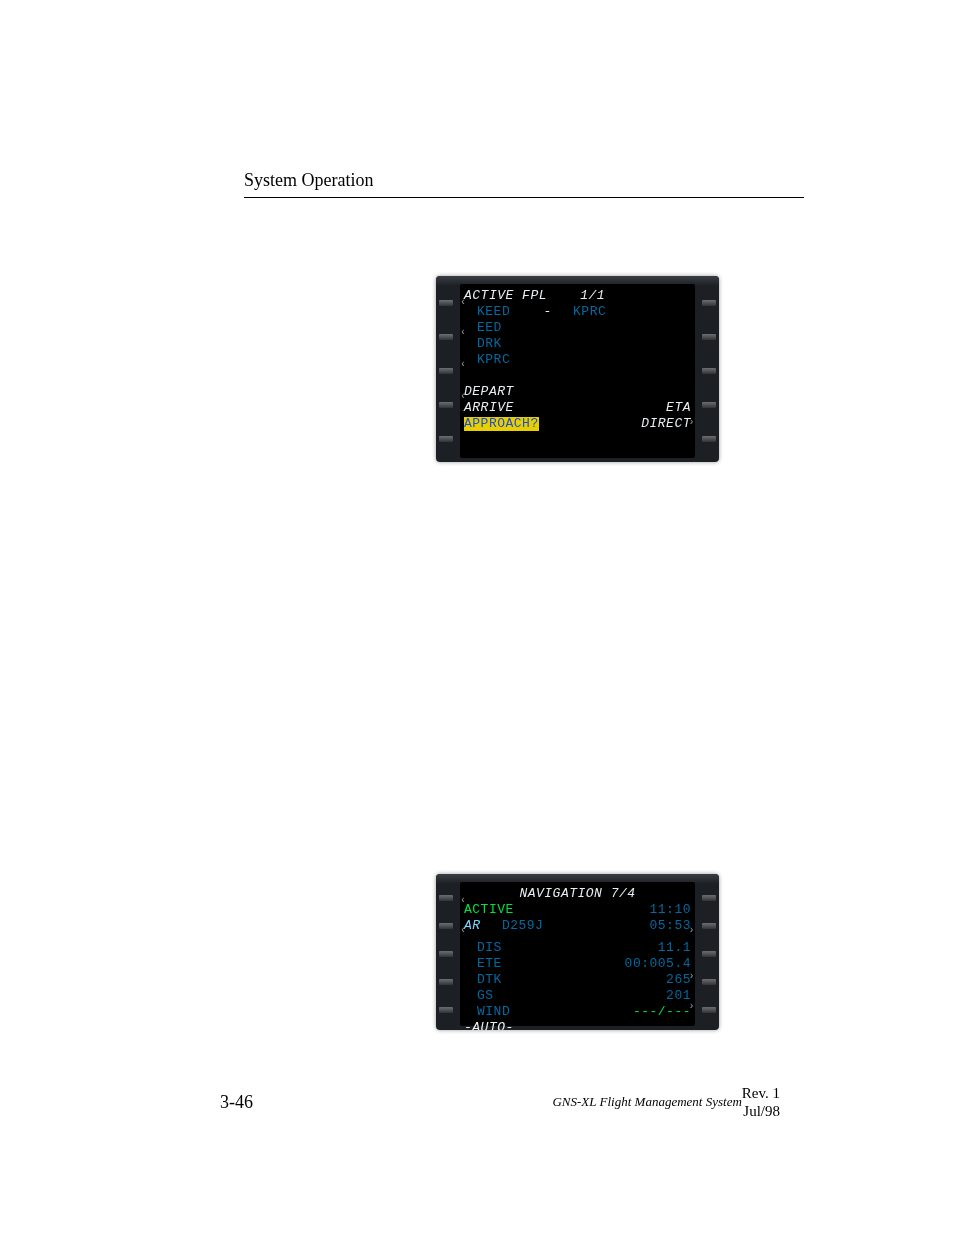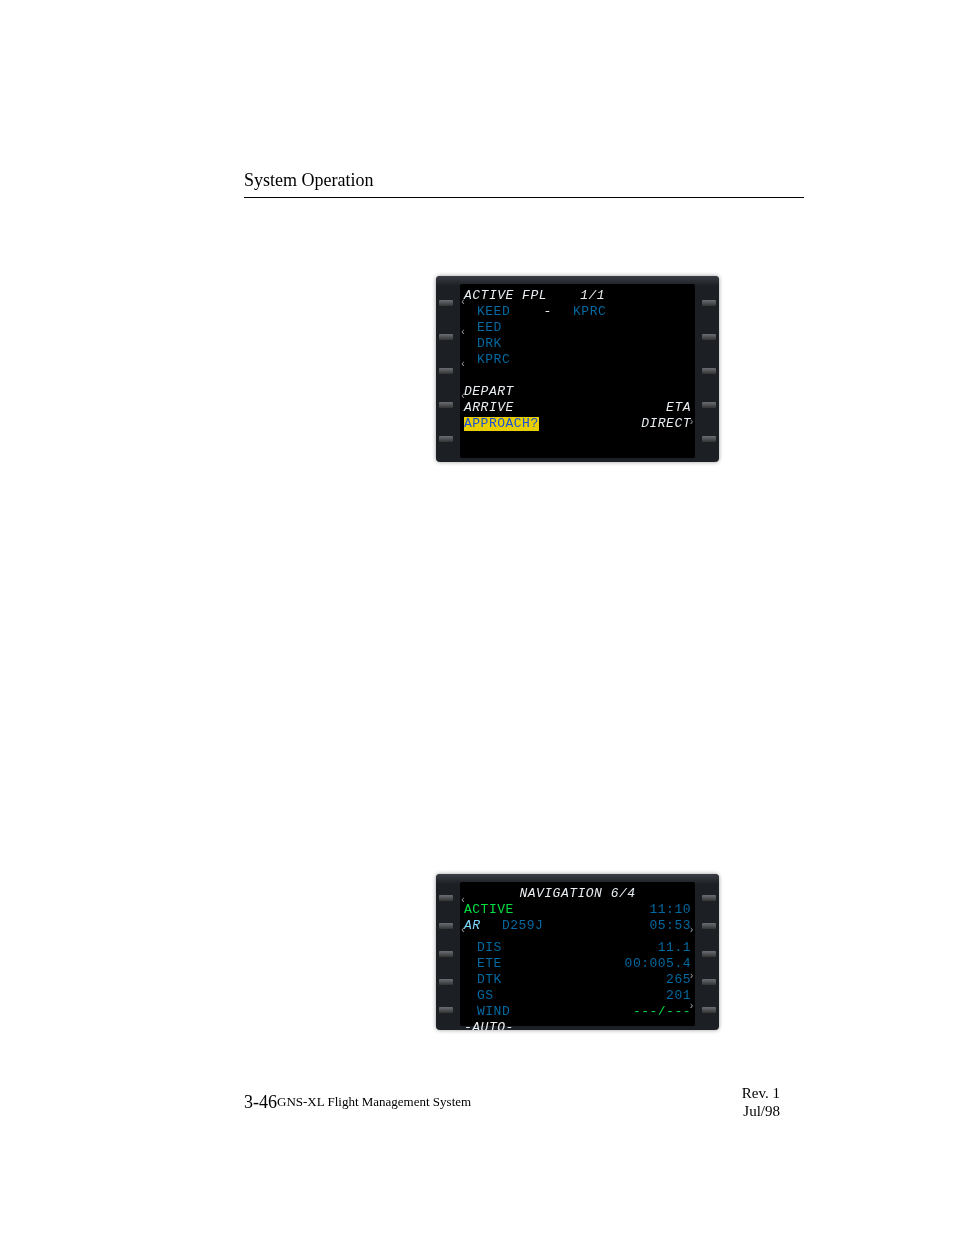--- a/index.html
+++ b/index.html
@@ -24,22 +24,22 @@
   }
   .footer {
     position: absolute;
     left: 220px;
     bottom: 115px;
     width: 560px;
     display: flex;
     align-items: center;
     font-size: 14px;
   }
-  .footer .pagenum { font-size: 18px; font-weight: normal; margin-left: 24px; }
-  .footer .center { flex: 1; text-align: left; font-size: 13px; }
+  .footer .pagenum { font-size: 18px; font-weight: normal; }
+  .footer .center { flex: 1; text-align: right; font-size: 13px; font-style: italic; }
   .footer .rev { text-align: right; font-size: 15px; line-height: 1.2; }
 
   
   .cdu {
     position: absolute;
     width: 283px;
     background: #1c1f24;
     border-radius: 4px;
     display: flex;
     box-shadow: 0 0 4px rgba(0,0,0,.4);
@@ -223,21 +223,21 @@
         <div class="key"></div>
       </div>
     <div class="keyslot">
         <div class="key"></div>
       </div>
   </div>
   <div class="screen-wrap">
     <div class="screen">
       <div class="row" style="justify-content:center">
         <span class="caret-l" style="top:14px">‹</span>
-        <span class="c-white">NAVIGATION 6/4</span>
+        <span class="c-white">NAVIGATION 7/4</span>
       </div>
       <div class="row">
         <span class="c-green">ACTIVE</span>
         <span class="grow"></span>
         <span class="c-cyan">11:10</span>
       </div>
       <div class="row">
         <span class="caret-l" style="top:44px">‹</span>
         <span class="c-magenta">AR</span>
         <span class="c-cyan"> D259J</span>

